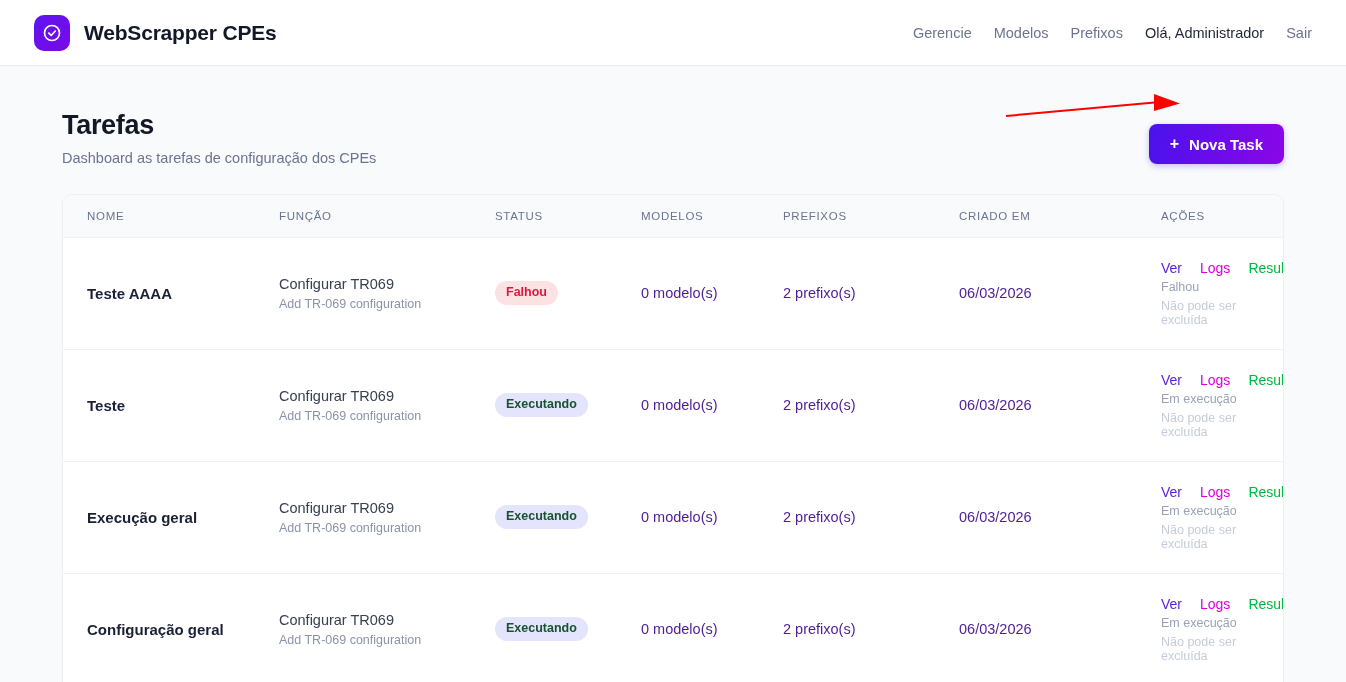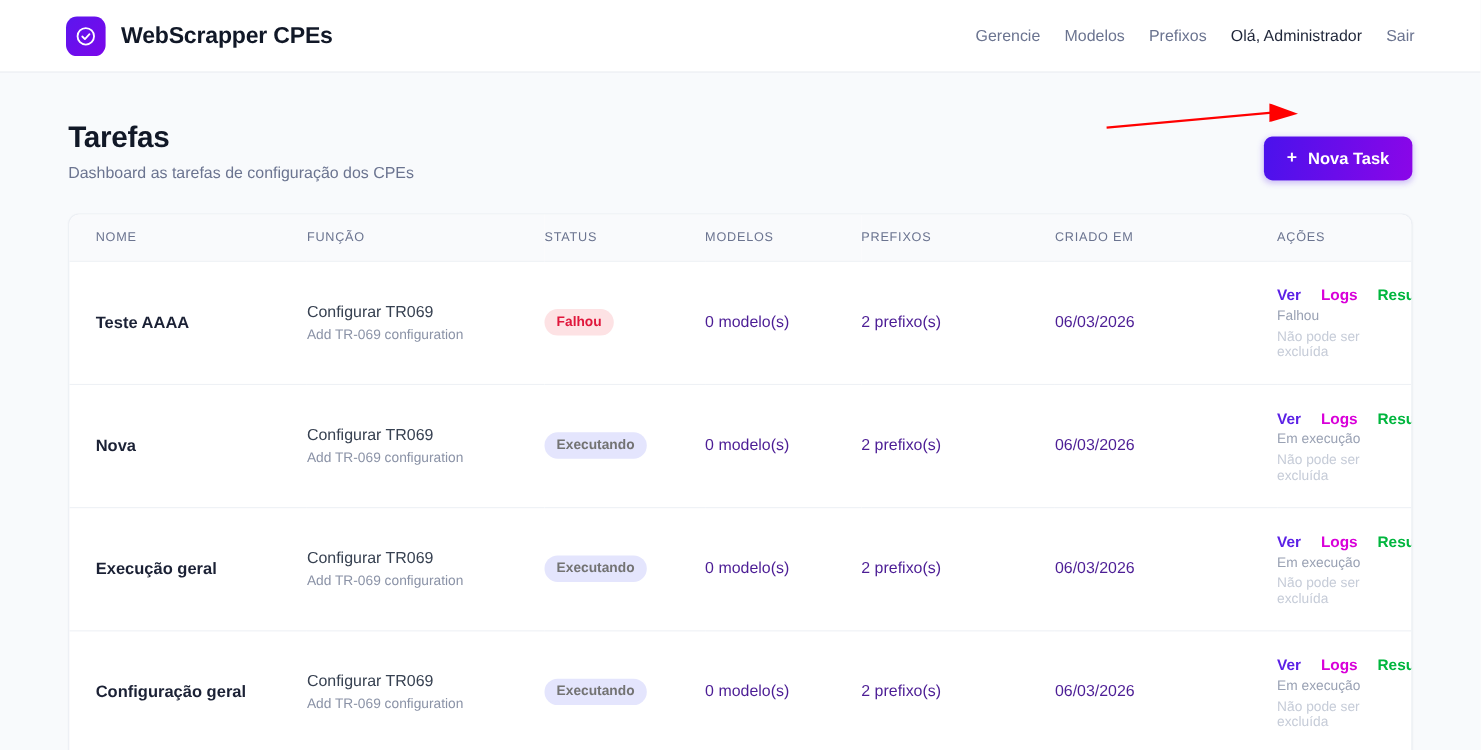--- a/index.html
+++ b/index.html
@@ -13,21 +13,21 @@
     -webkit-font-smoothing: antialiased;
   }
 
   
   .navbar {
     height: 66px;
     background: #ffffff;
     border-bottom: 1px solid #e8ebf0;
     display: flex;
     align-items: center;
-    padding: 0 60px;
+    padding: 0 34px;
     position: relative;
   }
   .brand {
     display: flex;
     align-items: center;
     gap: 14px;
   }
   .brand-logo {
     width: 36px;
     height: 36px;
@@ -183,30 +183,30 @@
 
   .badge {
     display: inline-block;
     border-radius: 999px;
     padding: 5px 11px;
     font-size: 12.5px;
     font-weight: bold;
     line-height: 1.1;
   }
   .badge-failed    { background: #fde2e4; color: #e0173c; }
-  .badge-running   { background: #e4e5fd; color: #737373; }
+  .badge-running   { background: #e4e5fd; color: #14532d; }
 
   .actions-links {
     display: flex;
     align-items: center;
     gap: 18px;
   }
   .action-link {
     font-size: 14px;
-    font-weight: bold;
+    font-weight: normal;
     text-decoration: none;
     cursor: pointer;
   }
   .link-ver       { color: #5b21e6; }
   .link-logs      { color: #d900d9; }
   .link-resultados{ color: #00b63e; }
 
   .action-status {
     font-size: 12.5px;
     color: #9aa2b4;
@@ -310,21 +310,21 @@
           <a class="action-link link-ver" href="#">Ver</a>
           <a class="action-link link-logs" href="#">Logs</a>
           <a class="action-link link-resultados" href="#">Resultados</a>
         </div>
         <div class="action-status">Falhou</div>
         <div class="action-note">Não pode ser excluída</div>
       </td>
           </tr>
           <tr>
       <td>
-        <div class="cell-name">Nova</div>
+        <div class="cell-name">Teste</div>
       </td>
       <td>
         <div class="func-title">Configurar TR069</div>
         <div class="func-desc">Add TR-069 configuration</div>
       </td>
       <td>
         <span class="badge badge-running">Executando</span>
       </td>
       <td>
         <span class="cell-muted">0 modelo(s)</span>

